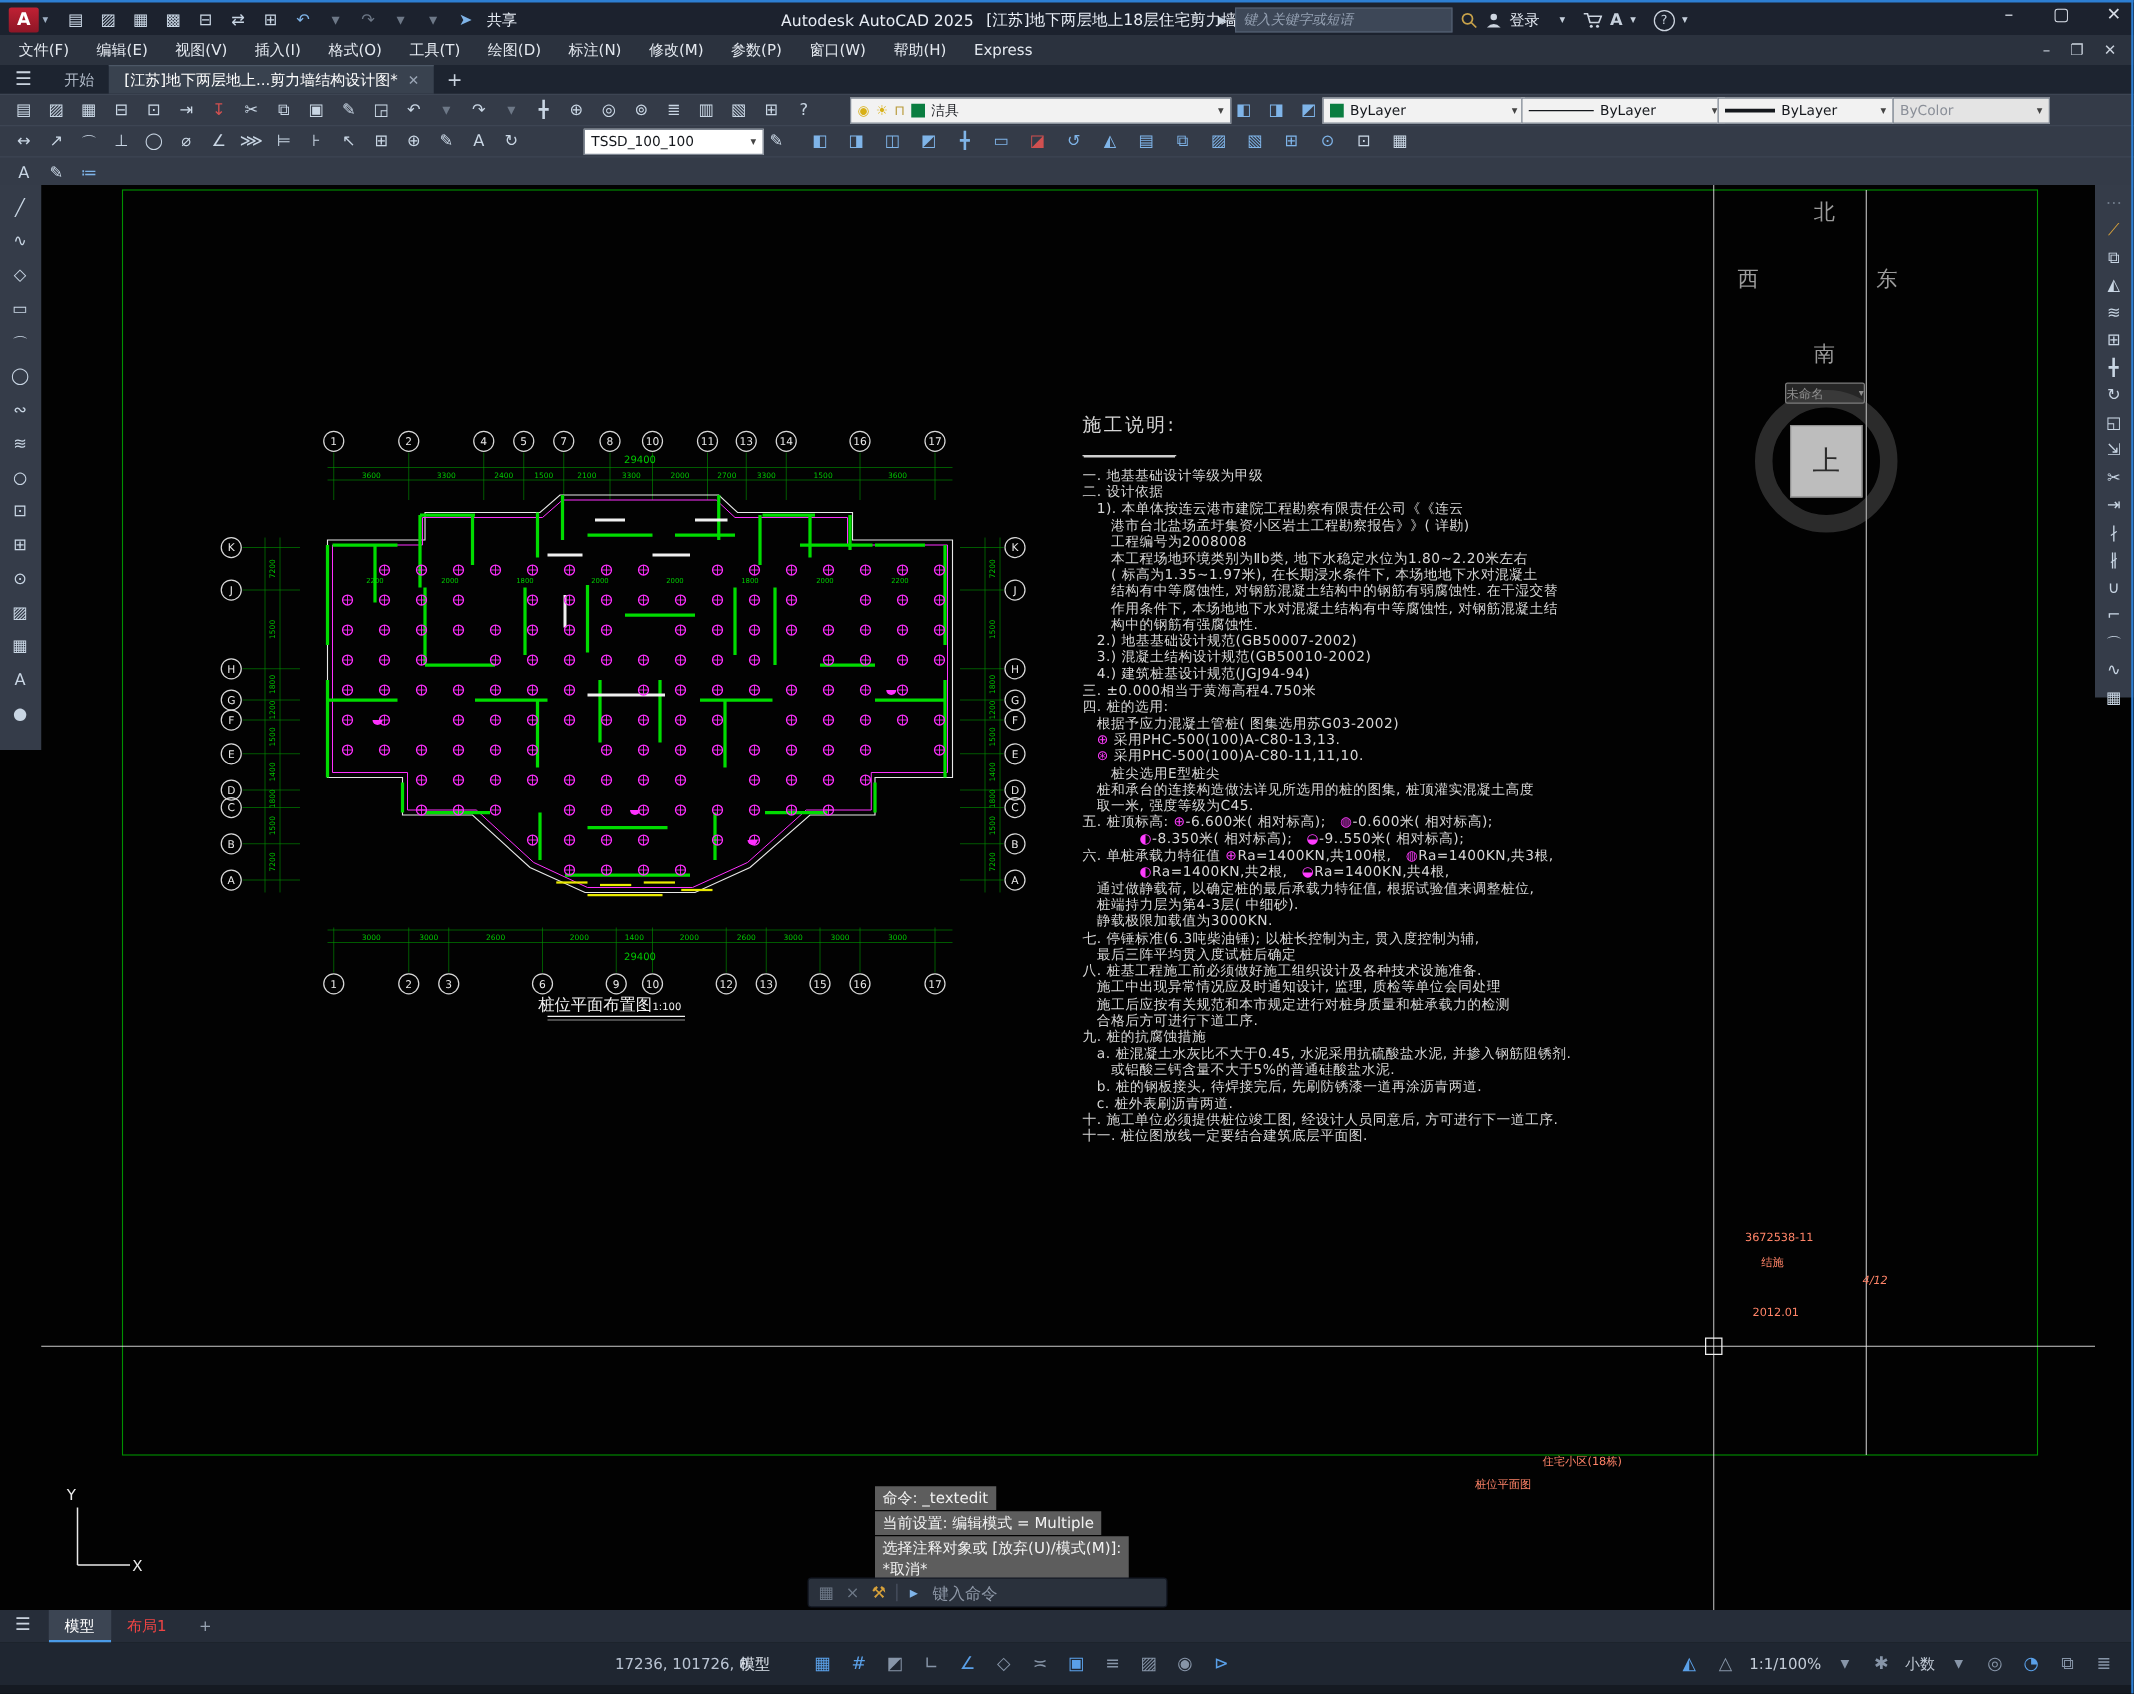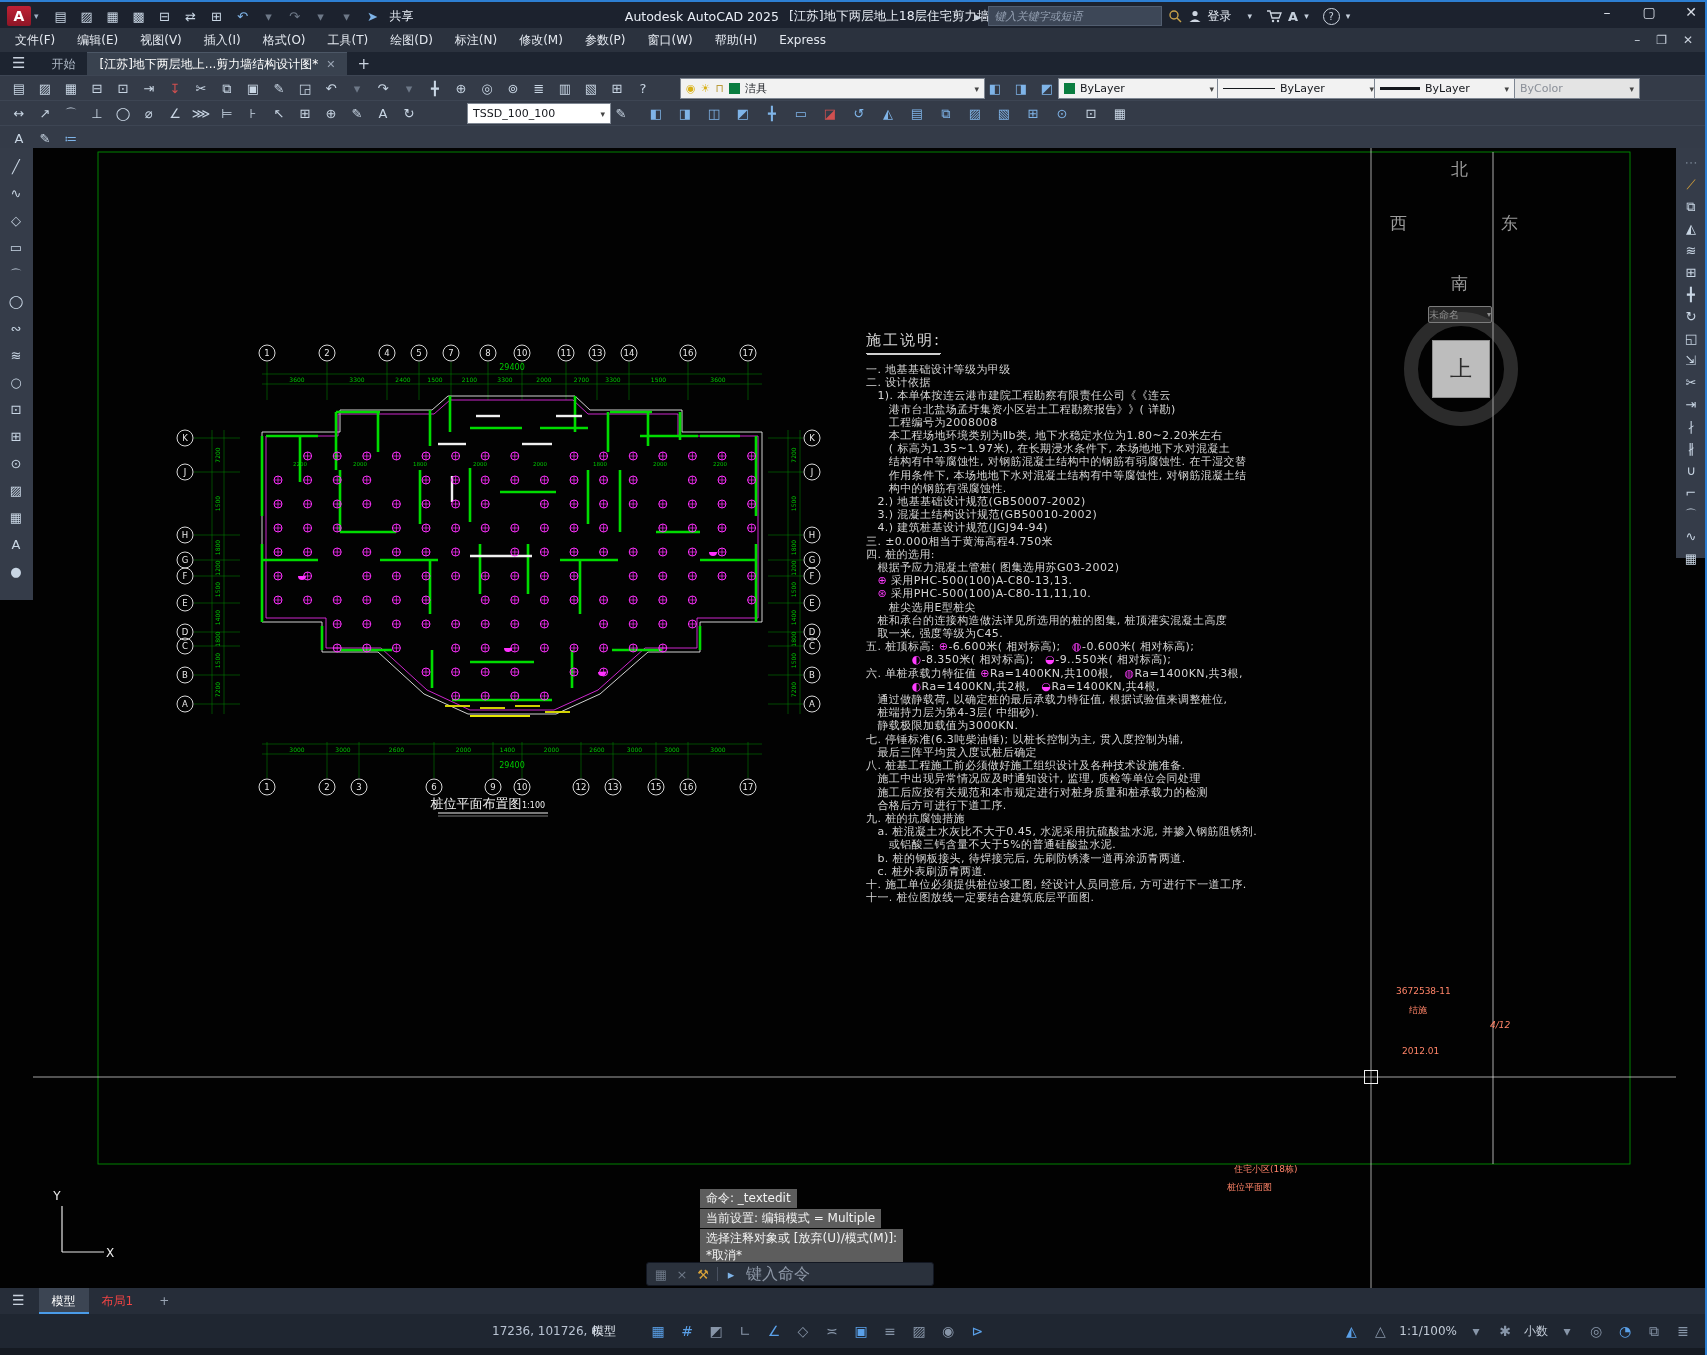--- a/index.html
+++ b/index.html
@@ -46,37 +46,37 @@
   .ci{font-size:11px;} .ci.yellow{color:#d8b016;}
   .lt-line{display:inline-block;width:52px;border-top:1.6px solid #15181d;}
   .lw-line{display:inline-block;width:40px;border-top:3px solid #15181d;}
   
   .canvas{position:absolute;left:0;top:148px;width:1707px;height:1140px;background:#020202;}
   .strip{position:absolute;background:#353c49;}
   .colicons{position:absolute;display:flex;flex-direction:column;align-items:center;}
   #plansvg{position:absolute;left:0;top:0;z-index:1;}
   
   .notes{position:absolute;left:866px;top:182px;width:460px;z-index:2;color:#d6d6d6;}
-  .ntitle{font-size:15px;letter-spacing:2px;display:inline-block;border-bottom:1px solid #cfcfcf;padding-bottom:3px;box-shadow:0 2px 0 -1px #cfcfcf;}
+  .ntitle{font-size:15px;letter-spacing:2px;display:inline-block;border-bottom:1px solid #cfcfcf;padding-bottom:14px;box-shadow:0 2px 0 -1px #cfcfcf;}
   .nline{white-space:pre;font-size:11px;line-height:13.2px;letter-spacing:0.4px;}
   .nline .t{color:#d6d6d6;}
   .nline .p1,.nline .p2,.nline .p3,.nline .p4{color:#ff3cff;}
   .notes-gap{height:9px;}
   
   .otx{position:absolute;color:#ff8468;font-size:9px;z-index:2;white-space:nowrap;}
   
   .vc-ring{position:absolute;left:1404px;top:164px;width:86px;height:86px;border:14px solid rgba(150,150,150,0.28);border-radius:50%;z-index:2;}
   .vc-face{position:absolute;left:1432px;top:192px;width:56px;height:56px;background:#bdbdbd;border:1px solid #8f8f8f;color:#2c2c2c;font-size:22px;display:flex;align-items:center;justify-content:center;z-index:3;}
   .vc-lab{position:absolute;color:#9b9b9b;font-size:17px;z-index:2;}
   .vc-pill{position:absolute;left:1428px;top:306px;width:62px;height:15px;border:1px solid #7c7c7c;background:rgba(70,70,70,0.55);color:#8e8e8e;font-size:10px;display:flex;align-items:center;justify-content:space-between;gap:5px;border-radius:2px;z-index:2;}
   
   .cmdbox{position:absolute;background:rgba(106,106,106,0.88);color:#f2f2f2;font-size:12px;padding:1px 6px;z-index:4;white-space:nowrap;}
   .cmddock{position:absolute;left:646px;top:1114px;width:272px;height:22px;background:#2a313c;border:1px solid #121722;border-radius:3px;display:flex;align-items:center;gap:7px;padding:0 7px;z-index:4;}
   .cmddock .sep{width:1px;height:14px;background:#4a5261;}
-  .cmdinput{background:transparent;border:none;outline:none;color:#5eead4;font-size:16px;width:150px;}
+  .cmdinput{background:transparent;border:none;outline:none;color:#5eead4;font-size:13px;width:150px;}
   .cmdinput::placeholder{color:#8d97a6;}
   
   .layoutrow{position:absolute;left:0;top:1288px;width:1707px;height:26px;background:#262d39;display:flex;align-items:center;}
   .ltab{height:26px;display:flex;align-items:center;padding:0 13px;font-size:12px;color:#ef4444;}
   .ltab.active{background:#3c4553;color:#fff;box-shadow:inset 0 -2px 0 #4a9be8;}
   
   .statusbar{position:absolute;left:0;top:1314px;width:1707px;height:34px;background:#1f2631;display:flex;align-items:center;}
   .coords{position:absolute;left:492px;color:#b9c3d2;font-size:12px;}
   .sbmodel{position:absolute;left:592px;color:#dfe5ed;font-size:12px;}
   .sbicons{display:flex;align-items:center;gap:9px;}
@@ -1061,21 +1061,21 @@
           <div class="nline"><span class="t">　a. 桩混凝土水灰比不大于0.45, 水泥采用抗硫酸盐水泥, 并掺入钢筋阻锈剂.</span></div>
           <div class="nline"><span class="t">　　或铝酸三钙含量不大于5%的普通硅酸盐水泥.</span></div>
           <div class="nline"><span class="t">　b. 桩的钢板接头, 待焊接完后, 先刷防锈漆一道再涂沥青两道.</span></div>
           <div class="nline"><span class="t">　c. 桩外表刷沥青两道.</span></div>
           <div class="nline"><span class="t">十. 施工单位必须提供桩位竣工图, 经设计人员同意后, 方可进行下一道工序.</span></div>
           <div class="nline"><span class="t">十一. 桩位图放线一定要结合建筑底层平面图.</span></div>
         </div>
     </div>
 
     <div class="otx" style="left:1234px;top:1015px;">住宅小区(18栋)</div>
-    <div class="otx" style="left:1227px;top:1033px;">桩位平面图</div>
+    <div class="otx" style="left:1180px;top:1033px;">桩位平面图</div>
     <div class="otx" style="left:1396px;top:838px;">3672538-11</div>
     <div class="otx" style="left:1409px;top:856px;">结施</div>
     <div class="otx" style="left:1490px;top:872px;font-style:italic;">4/12</div>
     <div class="otx" style="left:1402px;top:898px;">2012.01</div>
 
     <div class="vc-ring"></div>
     <div class="vc-face">上</div>
     <div class="vc-lab" style="left:1451px;top:10px;">北</div>
     <div class="vc-lab" style="left:1451px;top:124px;">南</div>
     <div class="vc-lab" style="left:1390px;top:64px;">西</div>

